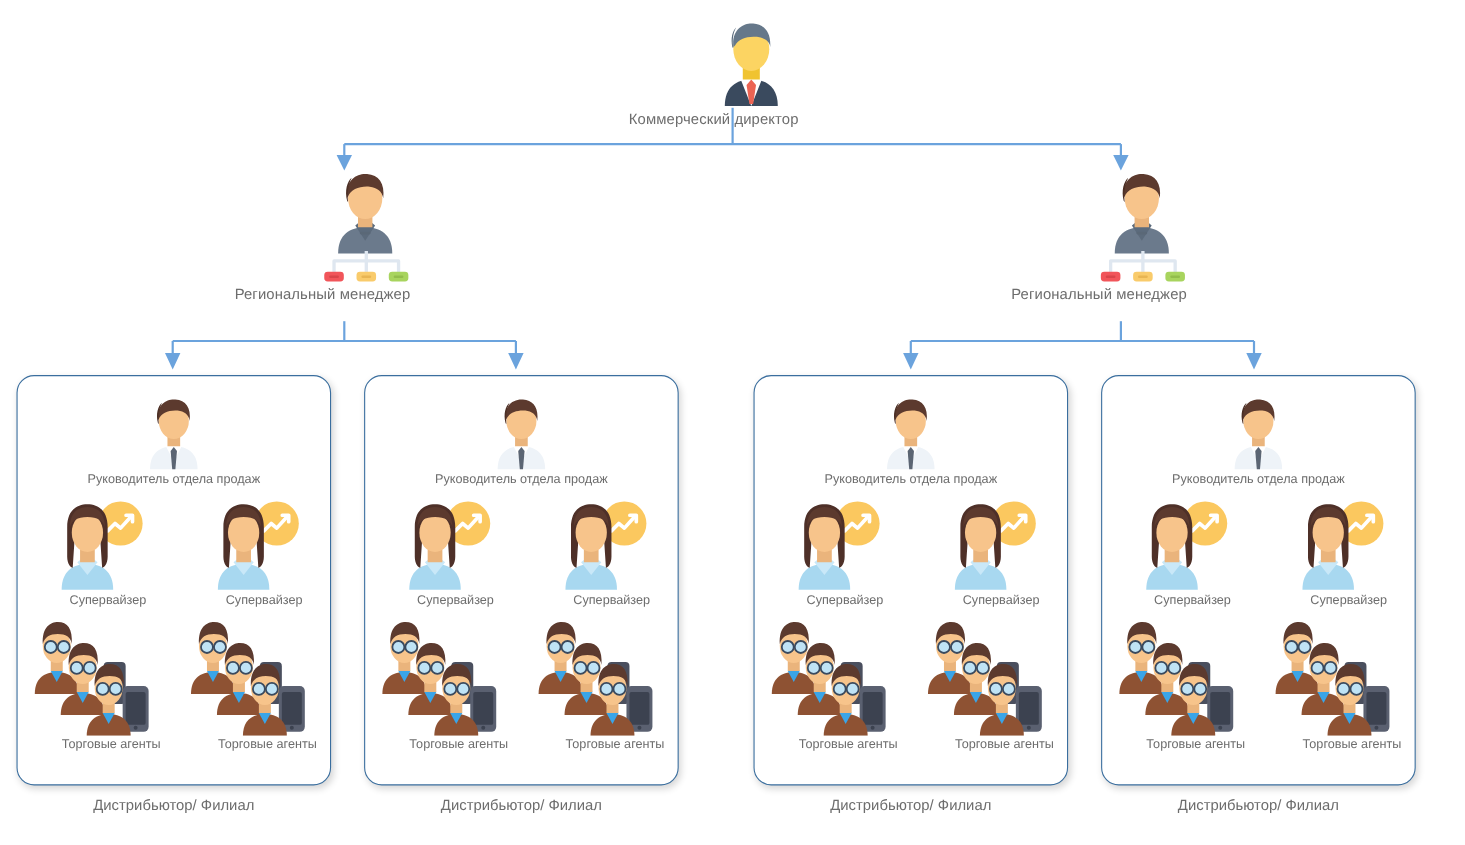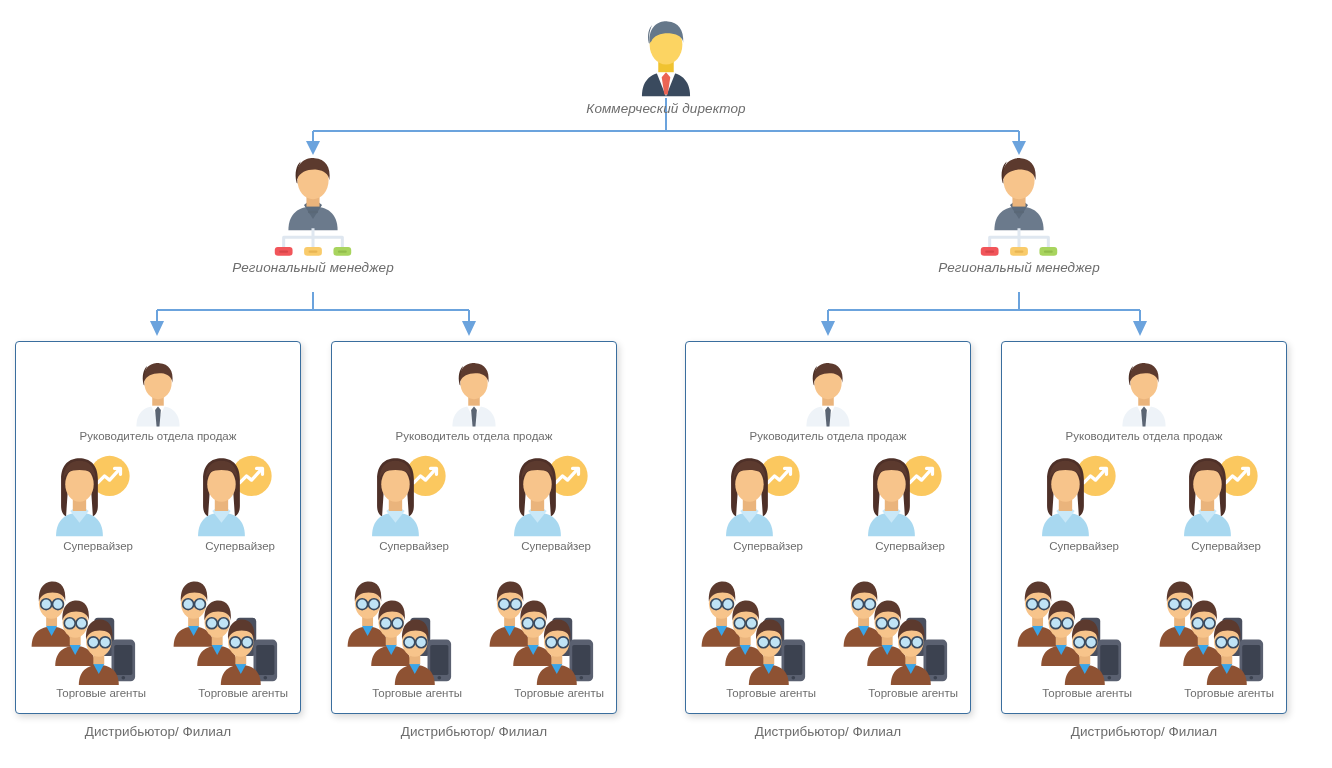--- a/index.html
+++ b/index.html
@@ -26,23 +26,22 @@
     left: 0; top: 0;
     width: 1332px; height: 768px;
     pointer-events: none;
     z-index: 1;
   }
   
   .node {
     position: absolute;
     display: flex;
     flex-direction: column;
-    align-items: center;
+    align-items: flex-end;
     z-index: 3;
-    font-style: italic;
   }
   .node-label {
     font-size: 13.5px;
     color: #6d6d6d;
     white-space: nowrap;
     text-align: center;
     line-height: 1.2;
     margin-top: 3px;
     letter-spacing: .1px;
   }
@@ -51,21 +50,21 @@
     color: #6d6d6d;
     white-space: nowrap;
     text-align: center;
     line-height: 1.2;
     margin-top: 2px;
   }
   
   .dist-box {
     position: absolute;
     border: 1.6px solid #3a6e9e;
-    border-radius: 4px;
+    border-radius: 16px;
     background: #ffffff;
     box-shadow: 2px 3px 7px rgba(0,0,0,0.16);
     z-index: 2;
     box-sizing: border-box;
   }
   .dist-caption {
     position: absolute;
     text-align: center;
     font-size: 13.5px;
     color: #6d6d6d;
@@ -85,21 +84,21 @@
     align-items: center;
   }
   .sup-row, .agent-row {
     position: absolute;
     left: 0; right: 0;
     display: flex;
     justify-content: space-around;
     align-items: flex-end;
   }
   .sup-row { top: 112px; }
-  .agent-row { top: 234px; }
+  .agent-row { top: 218px; }
   .cell {
     display: flex;
     flex-direction: column;
     align-items: flex-end;
   }
   svg { display: block; }
 </style>
 </head>
 <body>
 

